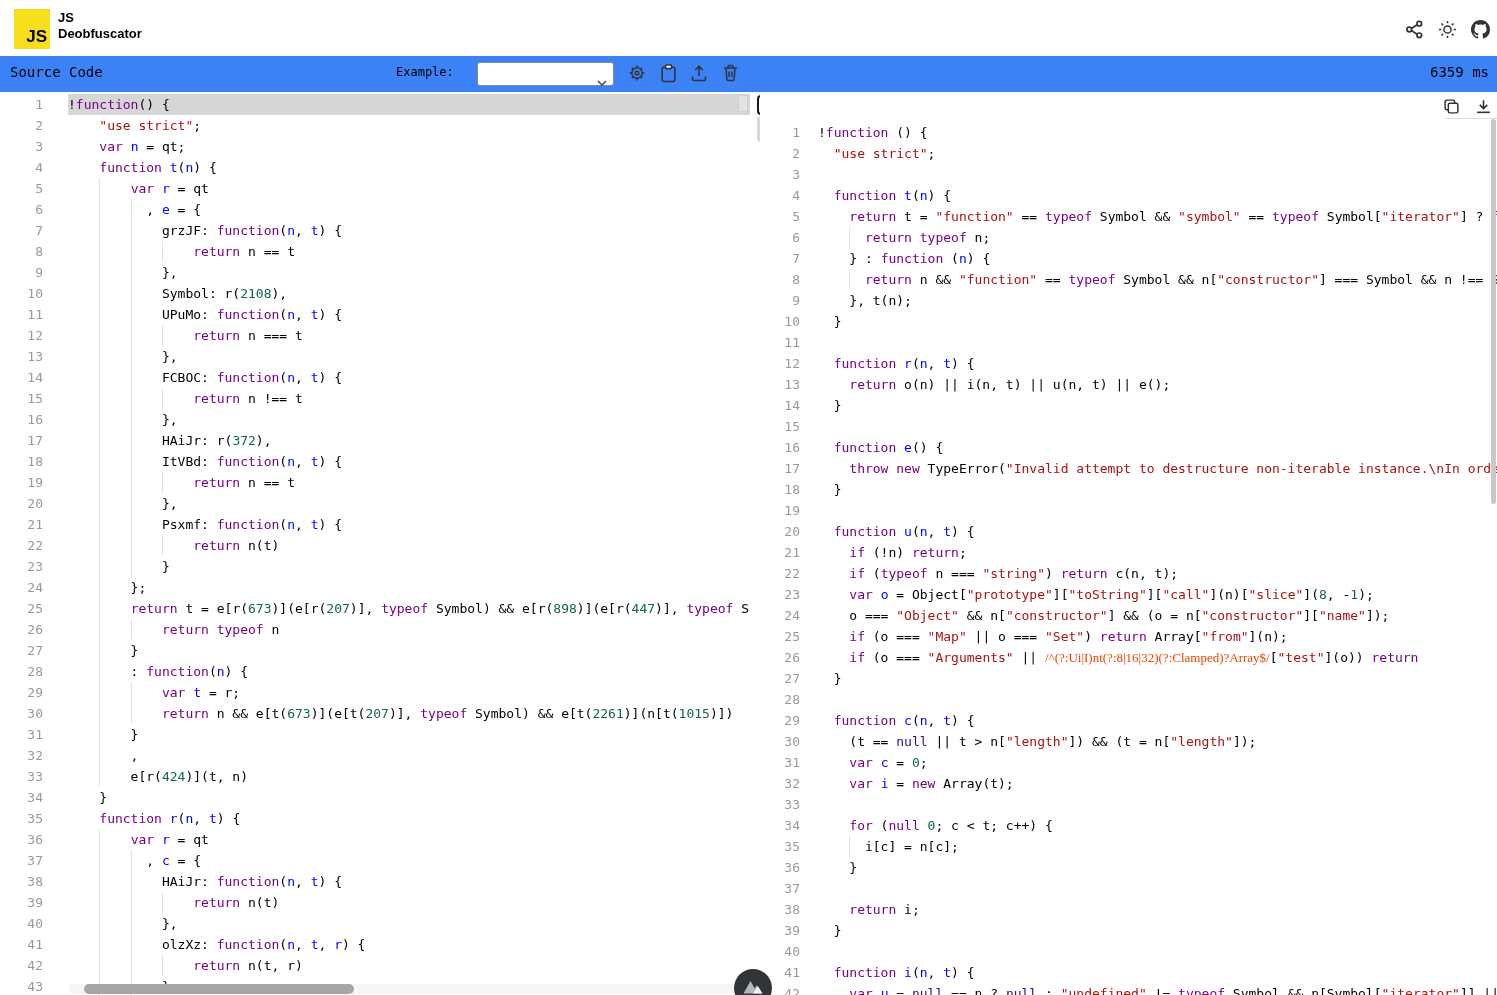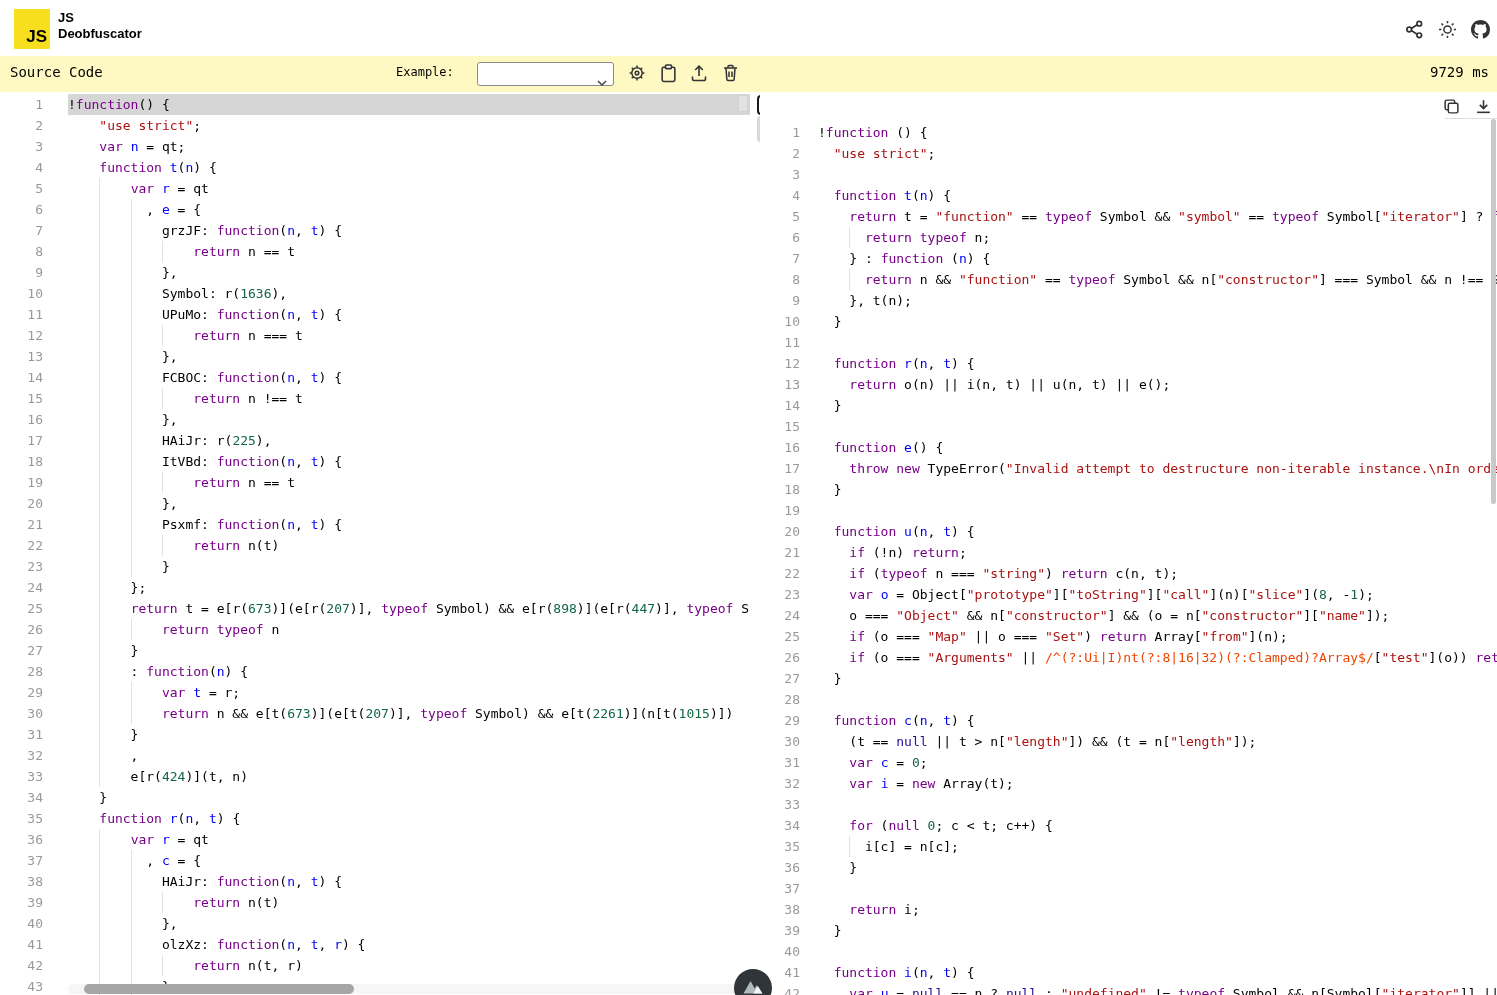--- a/index.html
+++ b/index.html
@@ -12,21 +12,21 @@
   .logo { position:absolute; left:14px; top:9px; width:36px; height:40px;
           background:var(--c-js_yellow); display:flex; align-items:flex-end; justify-content:flex-end;
           padding:2px 3px; font-weight:bold; font-size:17px; color:#000; }
   .title { position:absolute; left:58px; top:10px; font-weight:bold; font-size:13px; line-height:16px; }
   .header-icons { position:absolute; right:7px; top:19px; display:flex; gap:13px; }
   .icon-btn { background:none; border:none; padding:0; width:20px; height:20px; cursor:pointer;
               display:flex; align-items:center; justify-content:center; color:var(--c-icon); }
   .icon-btn svg { display:block; }
 
   
-  .toolbar { position:absolute; left:0; top:56px; width:100%; height:36px; background:#fef9c3; }
+  .toolbar { position:absolute; left:0; top:56px; width:100%; height:36px; background:#3b82f6; }
   .mono { font-family:"DejaVu Sans Mono","Liberation Mono",monospace; }
   .source-label { position:absolute; left:10px; top:8px; font-size:14px; }
   .example-label { position:absolute; left:396px; top:9px; font-size:12px; }
   .example-select { position:absolute; left:477px; top:62px; width:137px; height:24px;
                     border:1px solid #8a8a8a; border-radius:3px; background:#fff; cursor:pointer; }
   .example-select .chev { position:absolute; right:6px; top:9px; }
   .tool-icons { position:absolute; left:627px; top:62px; display:flex; gap:11px; }
   .tool-icons .icon-btn { width:20px; height:22px; }
   .tabs { position:absolute; left:757px; top:60px; display:flex; gap:7px; }
   .tab { font-size:14px; padding:5px 12px; border-radius:3px; cursor:pointer;
@@ -52,21 +52,21 @@
   .cm-code { flex:1; min-width:0; overflow:hidden; position:relative; white-space:pre; }
   .cm-code.selected { background:var(--c-selection); }
   .cm-guide { position:absolute; top:0; bottom:0; width:1px; background:#e2e2e2; }
 
   .tk-p { color:var(--c-text); }
   .tk-k { color:var(--c-keyword); }
   .tk-s { color:var(--c-string); }
   .tk-n { color:var(--c-number); }
   .tk-d { color:var(--c-definition); }
   .tk-a { color:var(--c-atom); }
-  .tk-r { color:var(--c-regexp); }
+  .tk-r { color:var(--c-regexp);font-family:Liberation Serif, serif; }
 
   
   .run-btn { position:absolute; left:757px; top:3px; width:20px; height:20px; background:#fff;
              border:2px solid #1a1a1a; border-radius:4px; cursor:pointer;
              display:flex; align-items:center; justify-content:center; padding:0; }
 
   
   .output-actions { position:absolute; top:4px; right:4px; display:flex; gap:12px; }
   .output-divider { position:absolute; top:26px; right:0; width:52px; height:1px; background:#ddd; }
 
@@ -121,21 +121,21 @@
   </div>
 </div>
 
 <div class="toolbar">
   <span class="source-label mono">Source Code</span>
   <span class="example-label mono">Example:</span>
   <div class="tabs">
     <div class="tab active">deob</div>
     <div class="tab">ast</div>
   </div>
-  <span class="timing mono">9729 ms</span>
+  <span class="timing mono">6359 ms</span>
 </div>
 
 <div class="example-select" title="Example">
   <span class="chev">
     <svg width="10" height="6" viewBox="0 0 10 6" fill="none" stroke="#444" stroke-width="1.5">
         <path d="M1 1l4 4 4-4"></path>
       </svg>
   </span>
 </div>
 
@@ -175,28 +175,28 @@
     <div class="cm-rows" id="left-editor">
         <div class="cm-row"><div class="cm-gutter">1</div><div class="cm-code selected"><span class="tk-p">!</span><span class="tk-k">function</span><span class="tk-p">() {</span></div></div>
         <div class="cm-row"><div class="cm-gutter">2</div><div class="cm-code"><span class="tk-p">    </span><span class="tk-s">"use strict"</span><span class="tk-p">;</span></div></div>
         <div class="cm-row"><div class="cm-gutter">3</div><div class="cm-code"><span class="tk-p">    </span><span class="tk-k">var</span><span class="tk-p"> </span><span class="tk-d">n</span><span class="tk-p"> = qt;</span></div></div>
         <div class="cm-row"><div class="cm-gutter">4</div><div class="cm-code"><span class="tk-p">    </span><span class="tk-k">function</span><span class="tk-p"> </span><span class="tk-d">t</span><span class="tk-p">(</span><span class="tk-d">n</span><span class="tk-p">) {</span></div></div>
         <div class="cm-row"><div class="cm-gutter">5</div><div class="cm-code"><span class="cm-guide" style="left: 4ch;"></span><span class="tk-p">        </span><span class="tk-k">var</span><span class="tk-p"> </span><span class="tk-d">r</span><span class="tk-p"> = qt</span></div></div>
         <div class="cm-row"><div class="cm-gutter">6</div><div class="cm-code"><span class="cm-guide" style="left: 4ch;"></span><span class="cm-guide" style="left: 8ch;"></span><span class="tk-p">          , </span><span class="tk-d">e</span><span class="tk-p"> = {</span></div></div>
         <div class="cm-row"><div class="cm-gutter">7</div><div class="cm-code"><span class="cm-guide" style="left: 4ch;"></span><span class="cm-guide" style="left: 8ch;"></span><span class="tk-p">            grzJF: </span><span class="tk-k">function</span><span class="tk-p">(</span><span class="tk-d">n</span><span class="tk-p">, </span><span class="tk-d">t</span><span class="tk-p">) {</span></div></div>
         <div class="cm-row"><div class="cm-gutter">8</div><div class="cm-code"><span class="cm-guide" style="left: 4ch;"></span><span class="cm-guide" style="left: 8ch;"></span><span class="cm-guide" style="left: 12ch;"></span><span class="tk-p">                </span><span class="tk-k">return</span><span class="tk-p"> n == t</span></div></div>
         <div class="cm-row"><div class="cm-gutter">9</div><div class="cm-code"><span class="cm-guide" style="left: 4ch;"></span><span class="cm-guide" style="left: 8ch;"></span><span class="tk-p">            },</span></div></div>
-        <div class="cm-row"><div class="cm-gutter">10</div><div class="cm-code"><span class="cm-guide" style="left: 4ch;"></span><span class="cm-guide" style="left: 8ch;"></span><span class="tk-p">            Symbol: r(</span><span class="tk-n">1636</span><span class="tk-p">),</span></div></div>
+        <div class="cm-row"><div class="cm-gutter">10</div><div class="cm-code"><span class="cm-guide" style="left: 4ch;"></span><span class="cm-guide" style="left: 8ch;"></span><span class="tk-p">            Symbol: r(</span><span class="tk-n">2108</span><span class="tk-p">),</span></div></div>
         <div class="cm-row"><div class="cm-gutter">11</div><div class="cm-code"><span class="cm-guide" style="left: 4ch;"></span><span class="cm-guide" style="left: 8ch;"></span><span class="tk-p">            UPuMo: </span><span class="tk-k">function</span><span class="tk-p">(</span><span class="tk-d">n</span><span class="tk-p">, </span><span class="tk-d">t</span><span class="tk-p">) {</span></div></div>
         <div class="cm-row"><div class="cm-gutter">12</div><div class="cm-code"><span class="cm-guide" style="left: 4ch;"></span><span class="cm-guide" style="left: 8ch;"></span><span class="cm-guide" style="left: 12ch;"></span><span class="tk-p">                </span><span class="tk-k">return</span><span class="tk-p"> n === t</span></div></div>
         <div class="cm-row"><div class="cm-gutter">13</div><div class="cm-code"><span class="cm-guide" style="left: 4ch;"></span><span class="cm-guide" style="left: 8ch;"></span><span class="tk-p">            },</span></div></div>
         <div class="cm-row"><div class="cm-gutter">14</div><div class="cm-code"><span class="cm-guide" style="left: 4ch;"></span><span class="cm-guide" style="left: 8ch;"></span><span class="tk-p">            FCBOC: </span><span class="tk-k">function</span><span class="tk-p">(</span><span class="tk-d">n</span><span class="tk-p">, </span><span class="tk-d">t</span><span class="tk-p">) {</span></div></div>
         <div class="cm-row"><div class="cm-gutter">15</div><div class="cm-code"><span class="cm-guide" style="left: 4ch;"></span><span class="cm-guide" style="left: 8ch;"></span><span class="cm-guide" style="left: 12ch;"></span><span class="tk-p">                </span><span class="tk-k">return</span><span class="tk-p"> n !== t</span></div></div>
         <div class="cm-row"><div class="cm-gutter">16</div><div class="cm-code"><span class="cm-guide" style="left: 4ch;"></span><span class="cm-guide" style="left: 8ch;"></span><span class="tk-p">            },</span></div></div>
-        <div class="cm-row"><div class="cm-gutter">17</div><div class="cm-code"><span class="cm-guide" style="left: 4ch;"></span><span class="cm-guide" style="left: 8ch;"></span><span class="tk-p">            HAiJr: r(</span><span class="tk-n">225</span><span class="tk-p">),</span></div></div>
+        <div class="cm-row"><div class="cm-gutter">17</div><div class="cm-code"><span class="cm-guide" style="left: 4ch;"></span><span class="cm-guide" style="left: 8ch;"></span><span class="tk-p">            HAiJr: r(</span><span class="tk-n">372</span><span class="tk-p">),</span></div></div>
         <div class="cm-row"><div class="cm-gutter">18</div><div class="cm-code"><span class="cm-guide" style="left: 4ch;"></span><span class="cm-guide" style="left: 8ch;"></span><span class="tk-p">            ItVBd: </span><span class="tk-k">function</span><span class="tk-p">(</span><span class="tk-d">n</span><span class="tk-p">, </span><span class="tk-d">t</span><span class="tk-p">) {</span></div></div>
         <div class="cm-row"><div class="cm-gutter">19</div><div class="cm-code"><span class="cm-guide" style="left: 4ch;"></span><span class="cm-guide" style="left: 8ch;"></span><span class="cm-guide" style="left: 12ch;"></span><span class="tk-p">                </span><span class="tk-k">return</span><span class="tk-p"> n == t</span></div></div>
         <div class="cm-row"><div class="cm-gutter">20</div><div class="cm-code"><span class="cm-guide" style="left: 4ch;"></span><span class="cm-guide" style="left: 8ch;"></span><span class="tk-p">            },</span></div></div>
         <div class="cm-row"><div class="cm-gutter">21</div><div class="cm-code"><span class="cm-guide" style="left: 4ch;"></span><span class="cm-guide" style="left: 8ch;"></span><span class="tk-p">            Psxmf: </span><span class="tk-k">function</span><span class="tk-p">(</span><span class="tk-d">n</span><span class="tk-p">, </span><span class="tk-d">t</span><span class="tk-p">) {</span></div></div>
         <div class="cm-row"><div class="cm-gutter">22</div><div class="cm-code"><span class="cm-guide" style="left: 4ch;"></span><span class="cm-guide" style="left: 8ch;"></span><span class="cm-guide" style="left: 12ch;"></span><span class="tk-p">                </span><span class="tk-k">return</span><span class="tk-p"> n(t)</span></div></div>
         <div class="cm-row"><div class="cm-gutter">23</div><div class="cm-code"><span class="cm-guide" style="left: 4ch;"></span><span class="cm-guide" style="left: 8ch;"></span><span class="tk-p">            }</span></div></div>
         <div class="cm-row"><div class="cm-gutter">24</div><div class="cm-code"><span class="cm-guide" style="left: 4ch;"></span><span class="tk-p">        };</span></div></div>
         <div class="cm-row"><div class="cm-gutter">25</div><div class="cm-code"><span class="cm-guide" style="left: 4ch;"></span><span class="tk-p">        </span><span class="tk-k">return</span><span class="tk-p"> t = e[r(</span><span class="tk-n">673</span><span class="tk-p">)](e[r(</span><span class="tk-n">207</span><span class="tk-p">)], </span><span class="tk-k">typeof</span><span class="tk-p"> Symbol) &amp;&amp; e[r(</span><span class="tk-n">898</span><span class="tk-p">)](e[r(</span><span class="tk-n">447</span><span class="tk-p">)], </span><span class="tk-k">typeof</span><span class="tk-p"> Symbol</span></div></div>
         <div class="cm-row"><div class="cm-gutter">26</div><div class="cm-code"><span class="cm-guide" style="left: 4ch;"></span><span class="cm-guide" style="left: 8ch;"></span><span class="tk-p">            </span><span class="tk-k">return</span><span class="tk-p"> </span><span class="tk-k">typeof</span><span class="tk-p"> n</span></div></div>
         <div class="cm-row"><div class="cm-gutter">27</div><div class="cm-code"><span class="cm-guide" style="left: 4ch;"></span><span class="tk-p">        }</span></div></div>

